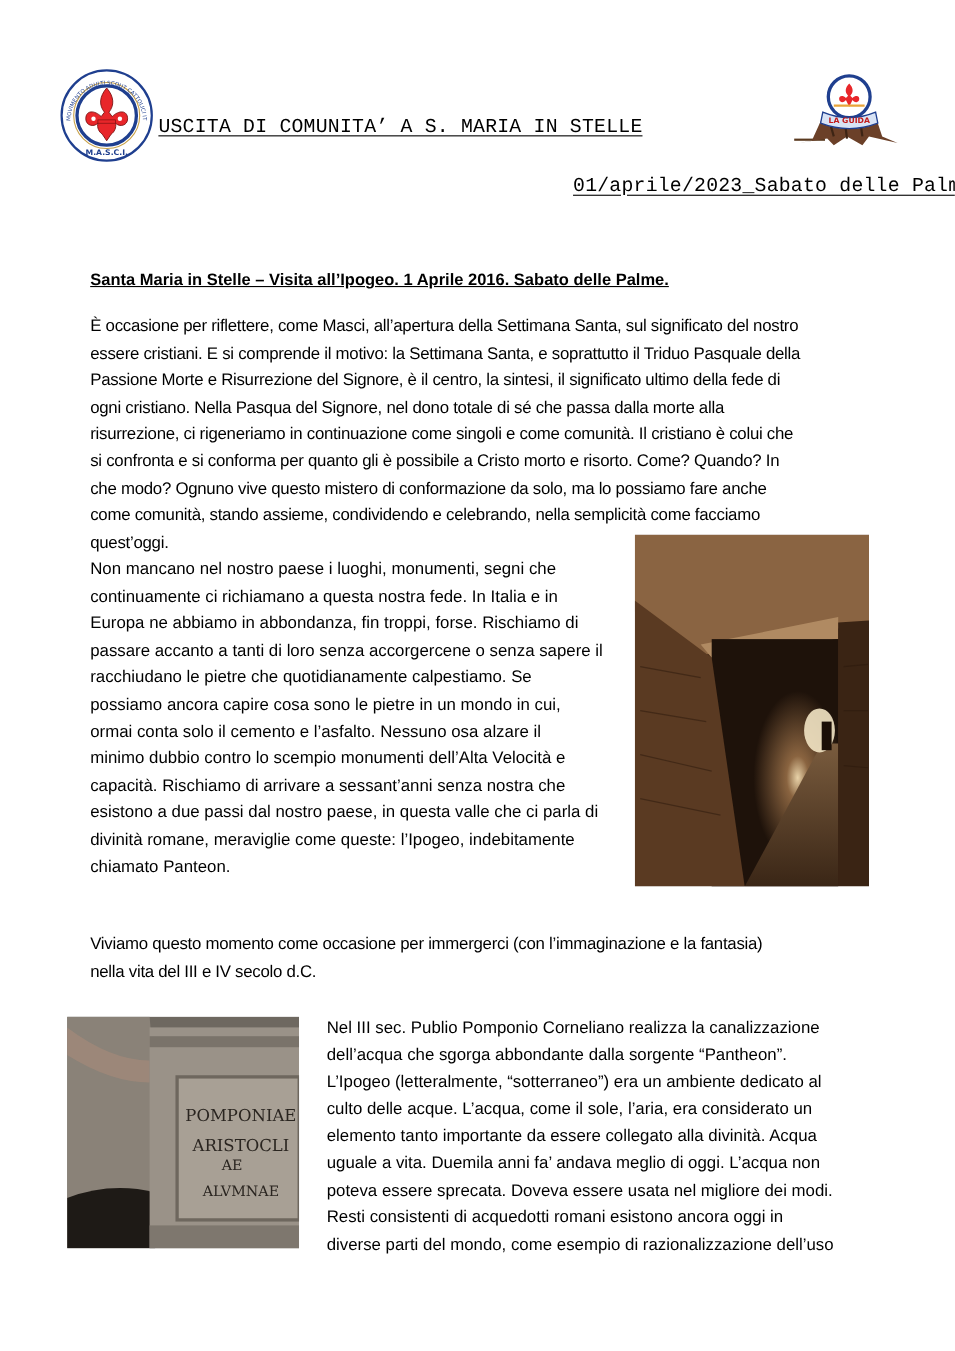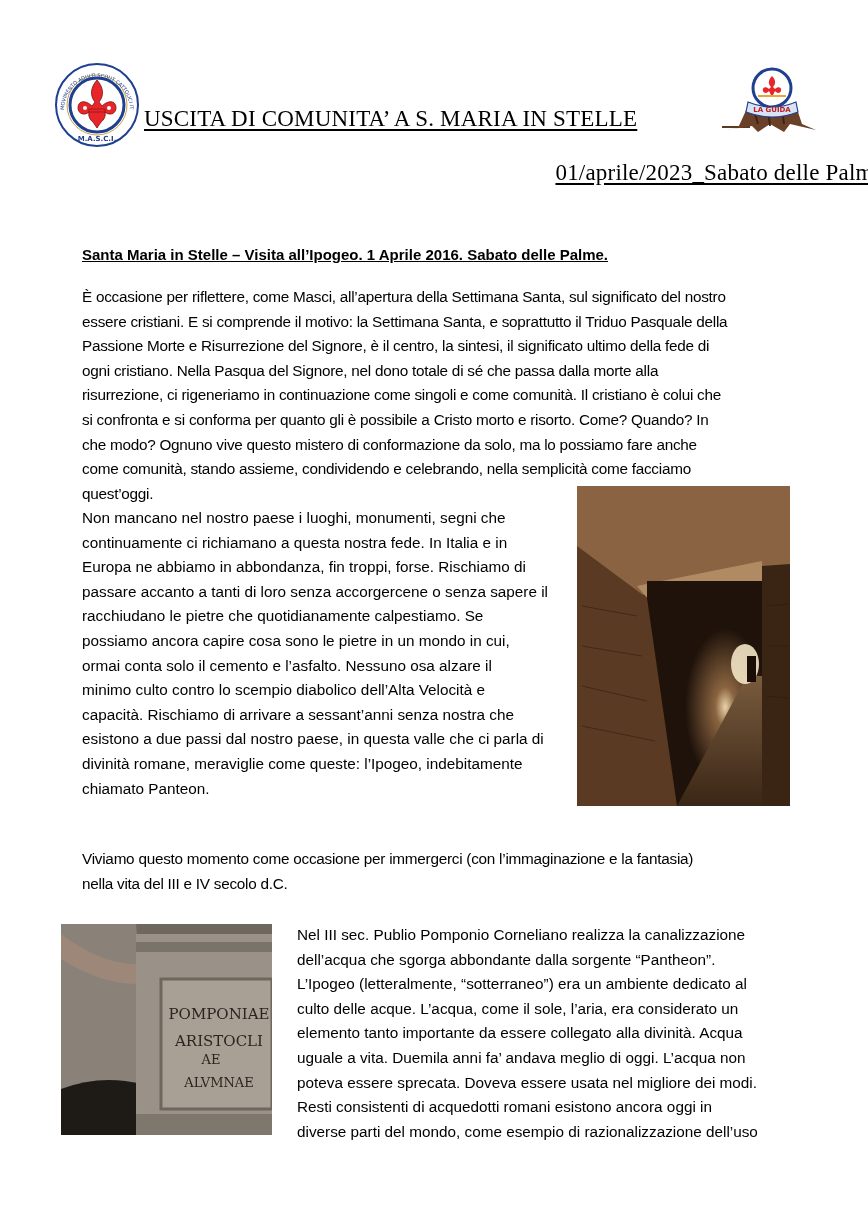--- a/index.html
+++ b/index.html
@@ -4,21 +4,21 @@
 <style>
   html, body { margin: 0; padding: 0; background: #ffffff; }
   body { width: 868px; height: 1228px; position: relative; overflow: hidden; color: #000; }
   .abs { position: absolute; }
 
   
   #logo-masci { left: 54px; top: 62px; width: 86px; height: 86px; }
   #logo-right { left: 718px; top: 66px; width: 104px; height: 70px; }
 
   .title {
-    position: absolute; font-family: Liberation Serif, serif; font-size: 23px;
+    position: absolute; font-family: Liberation Mono, monospace; font-size: 18px;
     text-decoration: underline; text-underline-offset: 3px; white-space: nowrap;
     letter-spacing: 0.2px;
   }
   #main-title { left: 144px; top: 106px; }
   #sub-title { left: 0; width: 868px; text-align: right; top: 160px; margin-left: 16px; }
   .connector { position: absolute; left: 722px; top: 126px; width: 28px; height: 2px; background: #5a3a20; }
 
   .body-text { font-family: "Liberation Sans", sans-serif; font-size: 15.3px; line-height: 24.6px; }
   .heading { position: absolute; left: 82px; top: 246px; font-family: "Liberation Sans", sans-serif; font-weight: bold; font-size: 15px; text-decoration: underline; white-space: nowrap; }
 
@@ -83,21 +83,21 @@
 </p>
 
 <p class="para body-text" id="p2">
   <span class="line">Non mancano nel nostro paese i luoghi, monumenti, segni che</span>
   <span class="line">continuamente ci richiamano a questa nostra fede. In Italia e in</span>
   <span class="line">Europa ne abbiamo in abbondanza, fin troppi, forse. Rischiamo di</span>
   <span class="line">passare accanto a tanti di loro senza accorgercene o senza sapere il</span>
   <span class="line">racchiudano le pietre che quotidianamente calpestiamo. Se</span>
   <span class="line">possiamo ancora capire cosa sono le pietre in un mondo in cui,</span>
   <span class="line">ormai conta solo il cemento e l’asfalto. Nessuno osa alzare il</span>
-  <span class="line">minimo culto contro lo scempio diabolico dell’Alta Velocità e</span>
+  <span class="line">minimo dubbio contro lo scempio monumenti dell’Alta Velocità e</span>
   <span class="line">capacità. Rischiamo di arrivare a sessant’anni senza nostra che</span>
   <span class="line">esistono a due passi dal nostro paese, in questa valle che ci parla di</span>
   <span class="line">divinità romane, meraviglie come queste: l’Ipogeo, indebitamente</span>
   <span class="line">chiamato Panteon.</span>
 </p>
 
 <div class="abs" id="photo-tunnel">
   <svg width="213" height="320" viewBox="0 0 213 320">
     <defs>
       <radialGradient id="glow" cx="0.68" cy="0.56" r="0.35">

